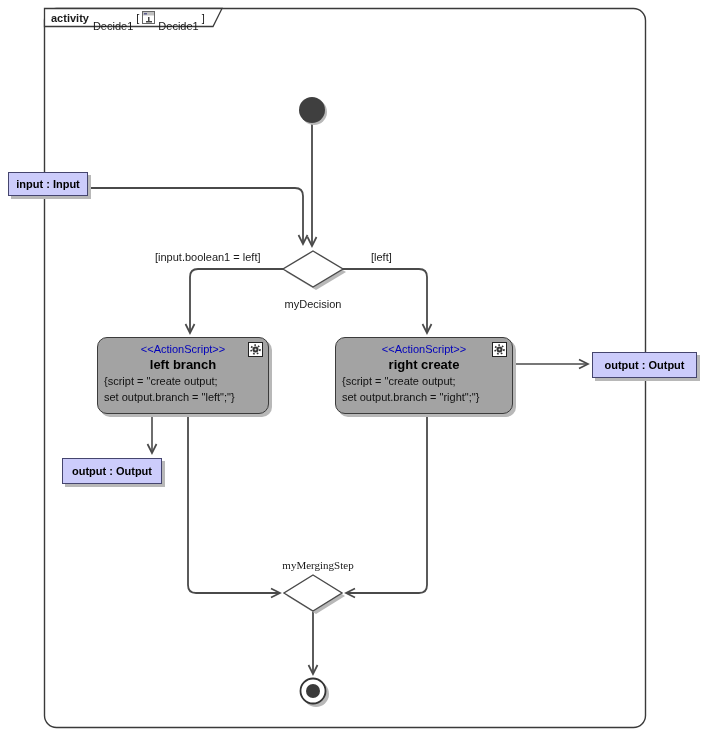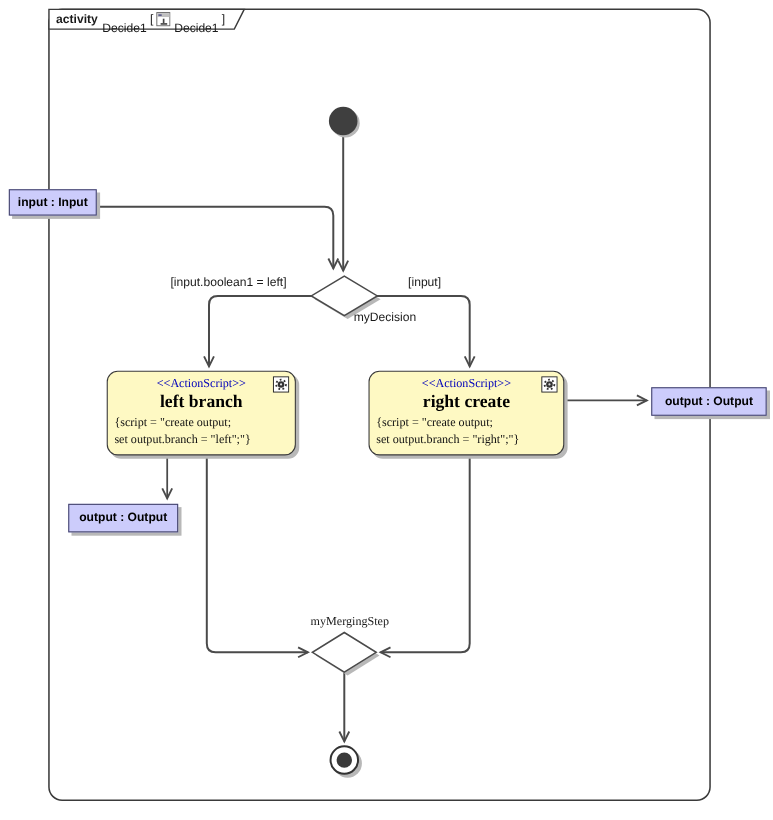--- a/index.html
+++ b/index.html
@@ -14,24 +14,24 @@
     font-size:11px;color:#1a1a1a;white-space:nowrap;}
   .frame-title .kw{font-weight:bold;margin-right:4px;}
   .frame-title .nm{margin-right:3px;margin-top:16px;}
   .frame-title .br{margin-right:3px;}
   .frame-title .icon{display:inline-block;width:13px;height:13px;margin-right:3px;}
 
   .param-box{position:absolute;background:#ccccfb;border:1px solid #45456e;
     box-shadow:3px 3px 0 #b8b8b8;display:flex;align-items:center;justify-content:center;
     font-size:11px;font-weight:bold;color:#000;}
 
-  .action-box{position:absolute;background:#fef9c3;border:1.5px solid #3b3b3b;border-radius:10px;
-    box-shadow:3px 3px 0 #b8b8b8;box-sizing:border-box;padding:5px 6px 0 6px;font-family:Liberation Serif, serif;}
+  .action-box{position:absolute;background:#a3a3a3;border:1.5px solid #3b3b3b;border-radius:10px;
+    box-shadow:3px 3px 0 #b8b8b8;box-sizing:border-box;padding:5px 6px 0 6px;}
   .action-box .stereotype{text-align:center;font-size:11px;color:#0000bb;}
-  .action-box .action-name{text-align:center;font-size:16px;font-weight:bold;color:#000;margin-top:2px;}
+  .action-box .action-name{text-align:center;font-size:13px;font-weight:bold;color:#000;margin-top:2px;}
   .action-box .script-line{text-align:left;font-size:11px;color:#111;margin-top:3px;line-height:13px;}
   .action-box .corner-icon{position:absolute;top:4px;right:5px;width:15px;height:15px;}
 </style>
 </head>
 <body>
 
 <div id="canvas">
 
   <svg id="diagram-svg" width="703" height="745" viewBox="0 0 703 745">
     <defs>
@@ -121,17 +121,17 @@
       <svg width="15" height="15" viewBox="0 0 15 15">
         <rect x="0.5" y="0.5" width="14" height="14" fill="#ffffff" stroke="#222222"></rect>
         <circle cx="7.5" cy="7.5" r="3" fill="#333333"></circle>
         <circle cx="7.5" cy="7.5" r="4.4" fill="none" stroke="#333333" stroke-width="1.7" stroke-dasharray="1.6 2.2"></circle>
         <circle cx="7.5" cy="7.5" r="1" fill="#dddddd"></circle>
       </svg>
     </span>
   </div>
 
   <div class="label" style="left:155px;top:251px;">[input.boolean1 = left]</div>
-  <div class="label" style="left:371px;top:251px;">[input]</div>
-  <div class="label centered" style="left:313px;top:283px;margin-left:37px;">myDecision</div>
+  <div class="label" style="left:371px;top:251px;">[left]</div>
+  <div class="label centered" style="left:313px;top:298px;">myDecision</div>
   <div class="label centered" style="left:318px;top:559px;font-family:Liberation Serif, serif;">myMergingStep</div>
 
 </div>
 
 </body></html>

